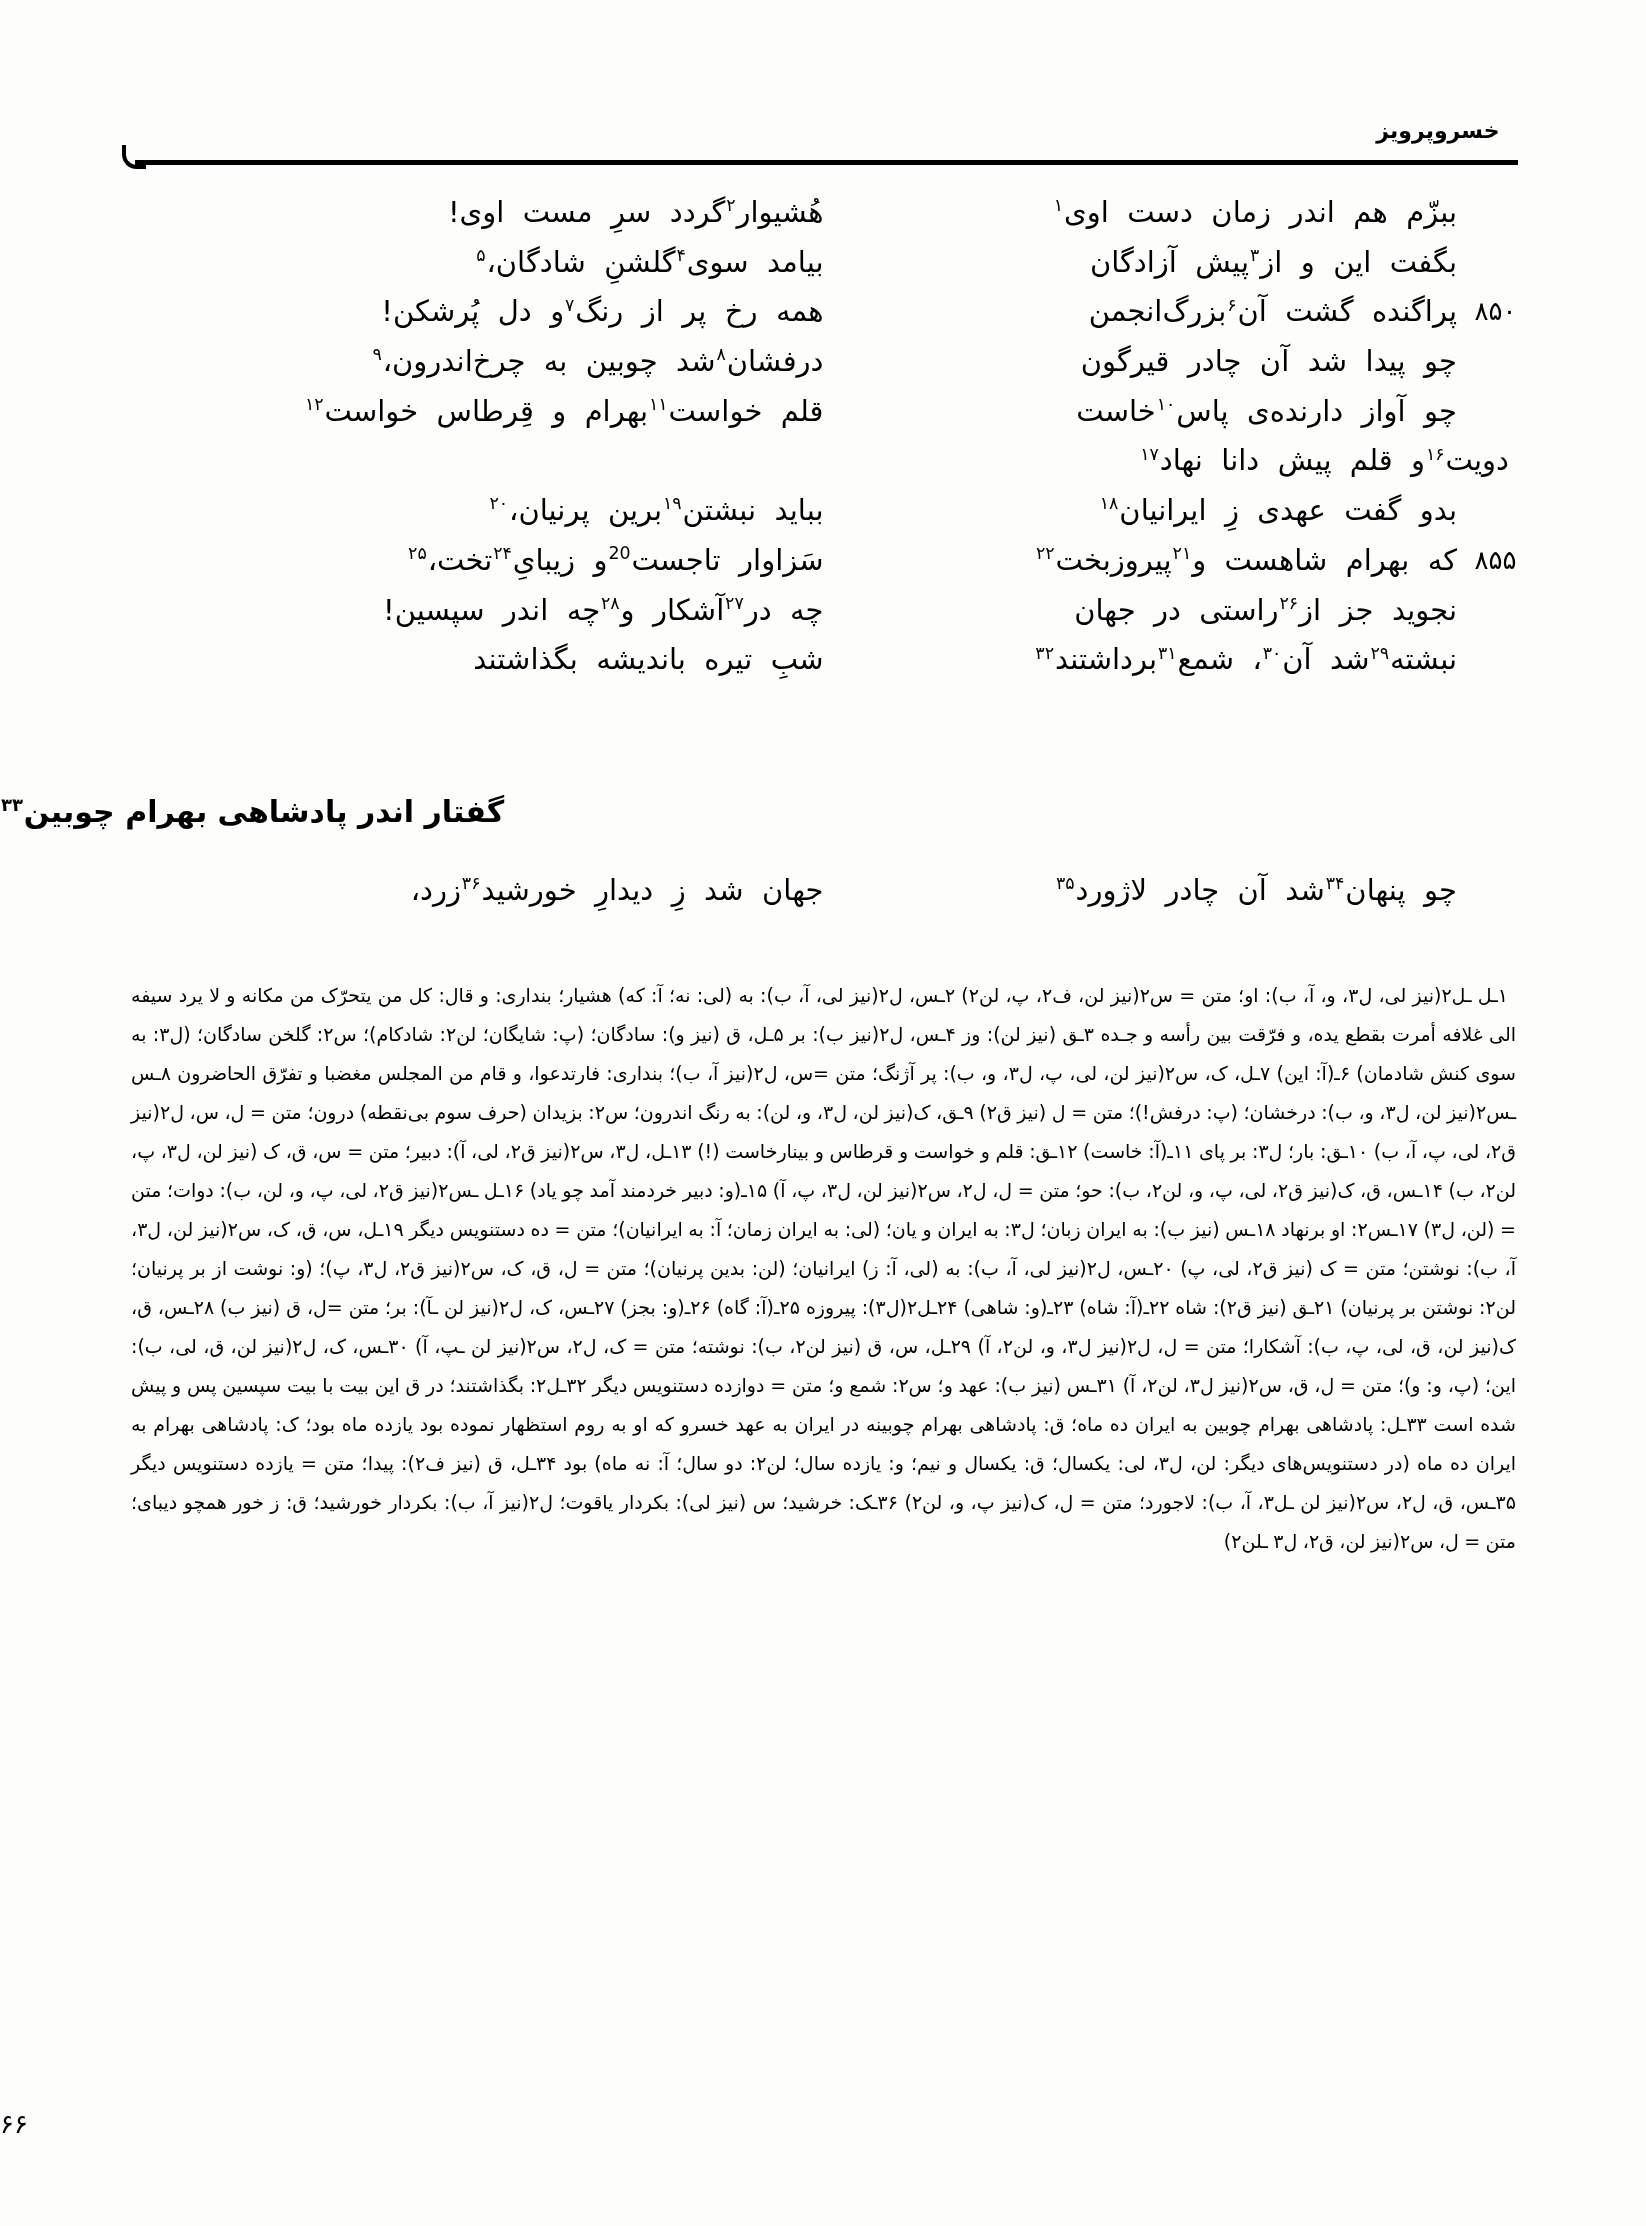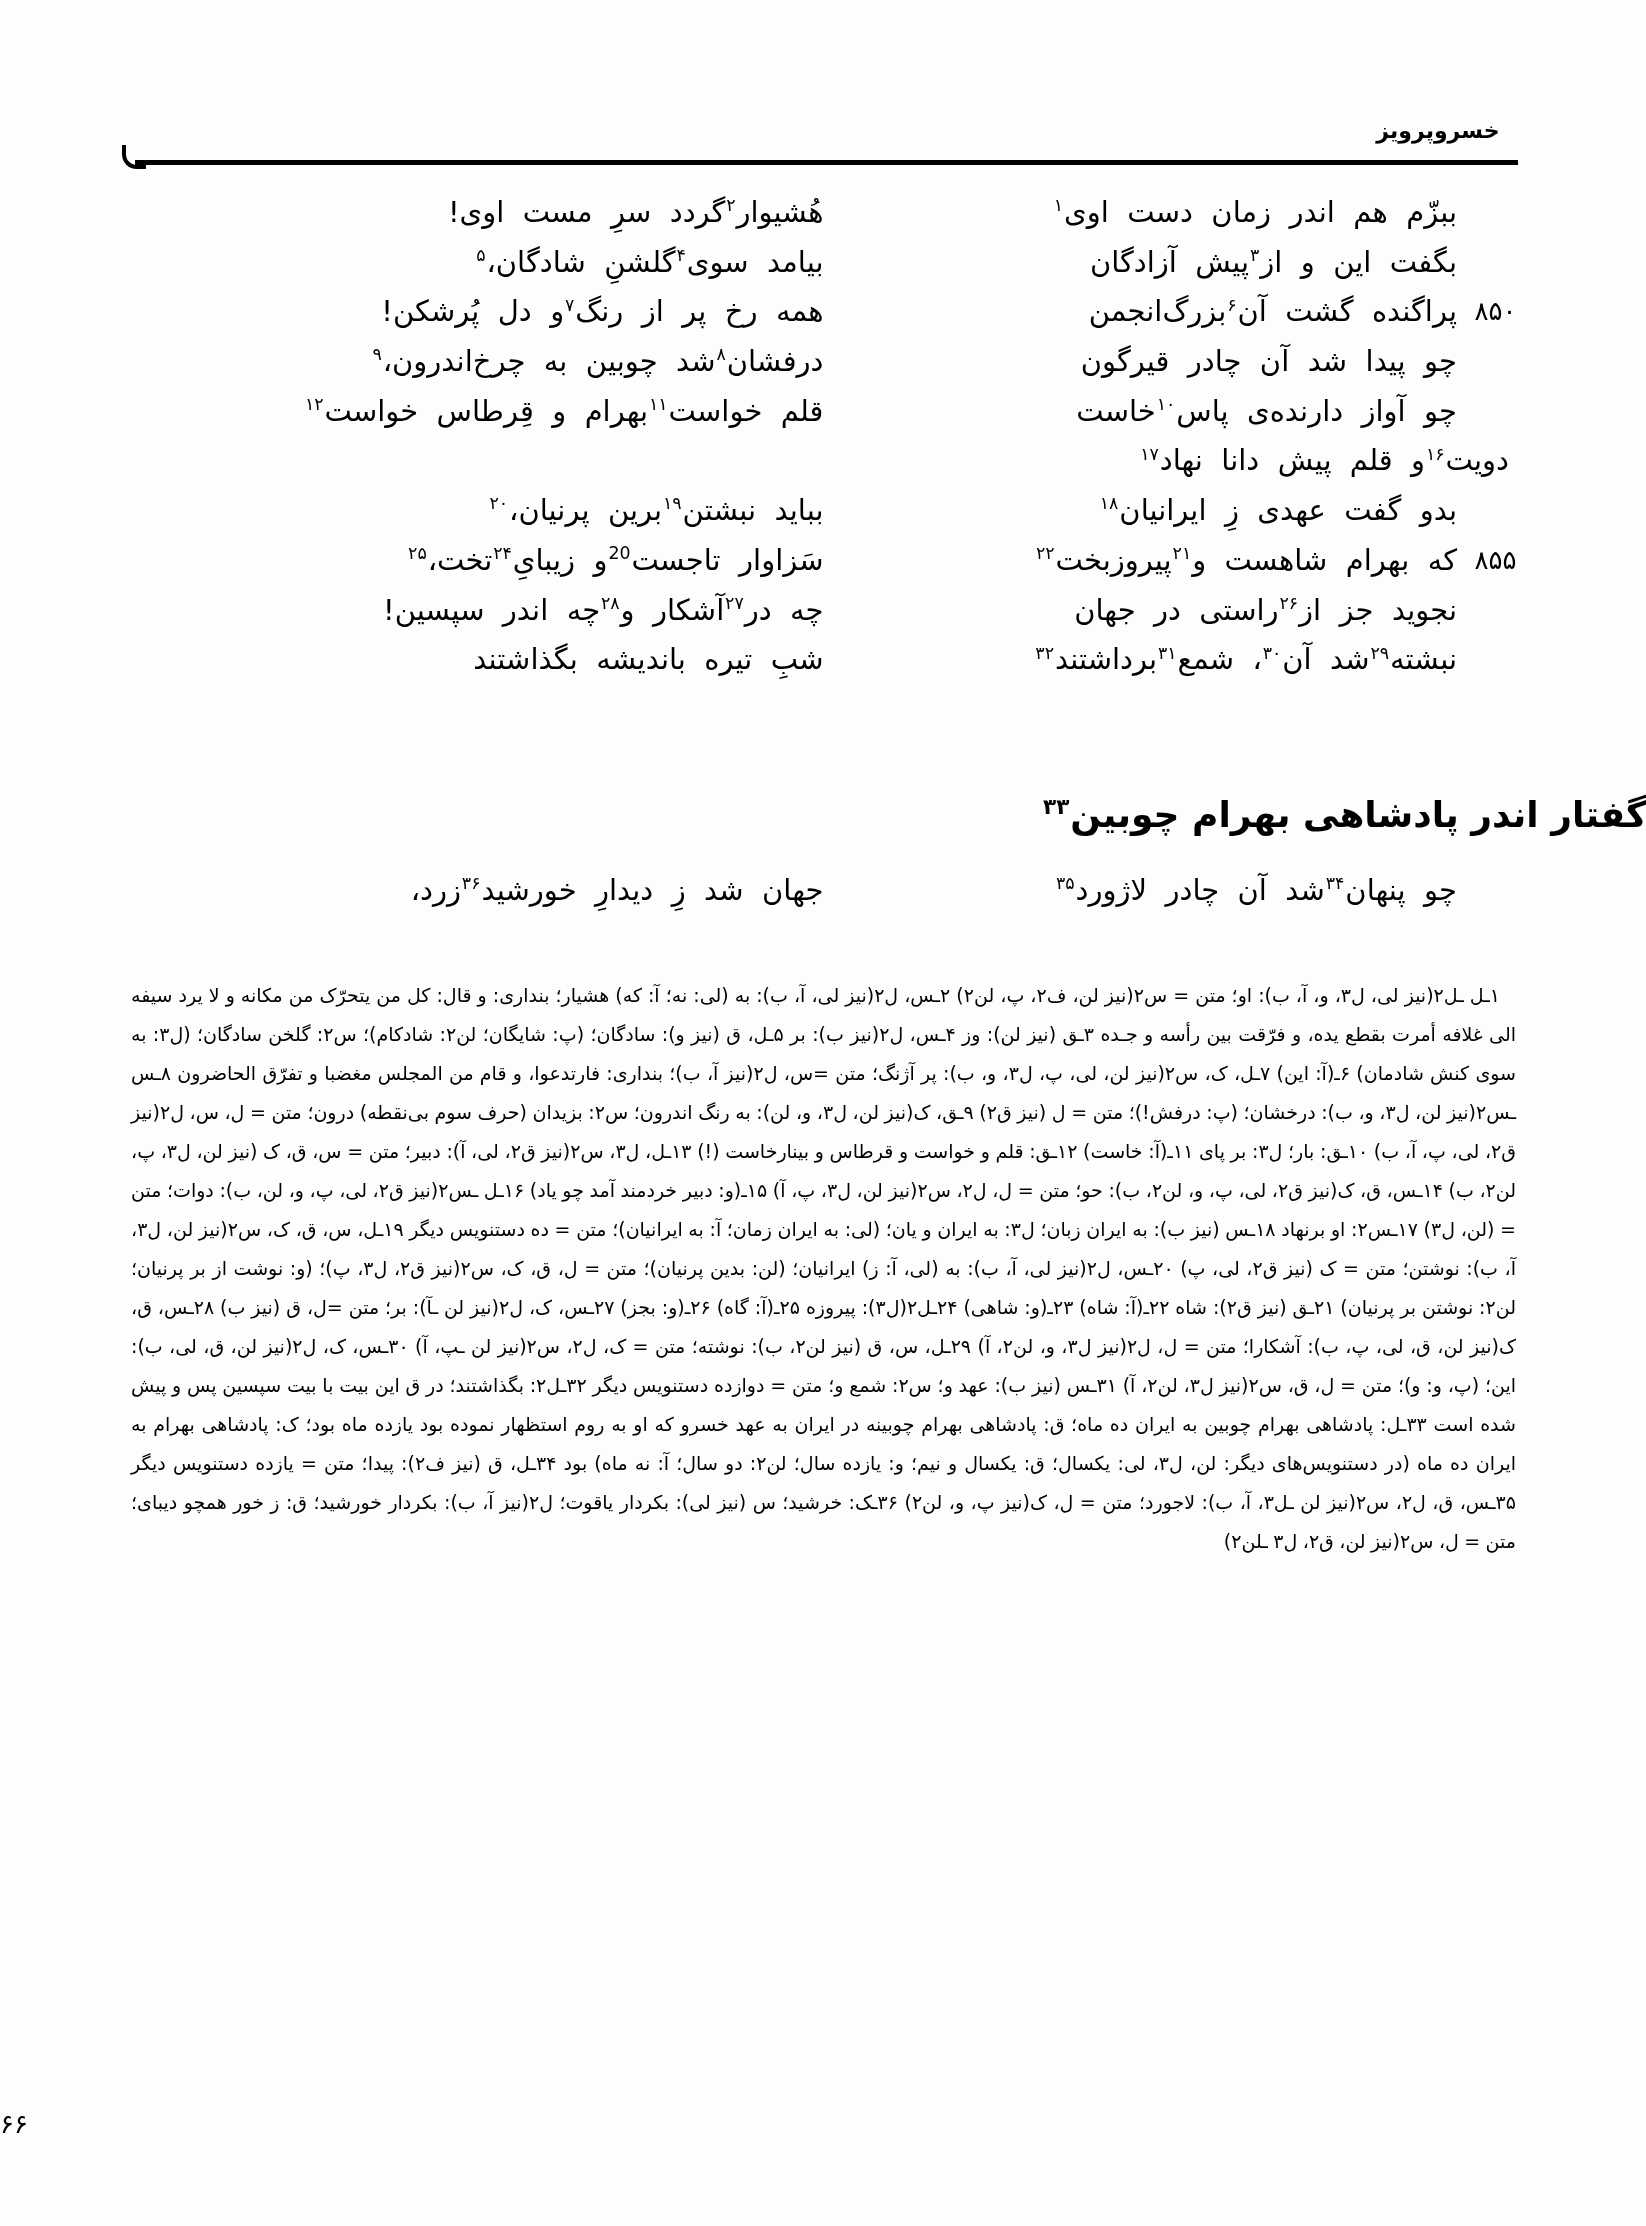--- a/index.html
+++ b/index.html
@@ -110,22 +110,22 @@
     word-spacing: 0;
     margin: 0 0.9px;
   }
 
   
   .section-heading {
     position: absolute;
     top: 794px;
     left: 0;
     right: 0;
-    text-align: right;
-    font-size: 36px;
+    text-align: left;
+    font-size: 30px;
     font-weight: bold;
     direction: rtl;
     letter-spacing: 0.6px;
   }
 
   
   .heading-verse {
     position: absolute;
     top: 872px;
     left: 138px;
@@ -141,21 +141,21 @@
     left: 131px;
     right: 131px;
     direction: rtl;
     text-align: justify;
     font-size: 19px;
     line-height: 39px;
     letter-spacing: -0.1px;
     word-spacing: -0.6px;
   }
   .apparatus p {
-    margin: 16px;
+    margin: 8px;
     display: inline;
   }
   .note-seg {
     display: inline;
   }
 
   
   .folio {
     position: absolute;
     top: 2109px;

